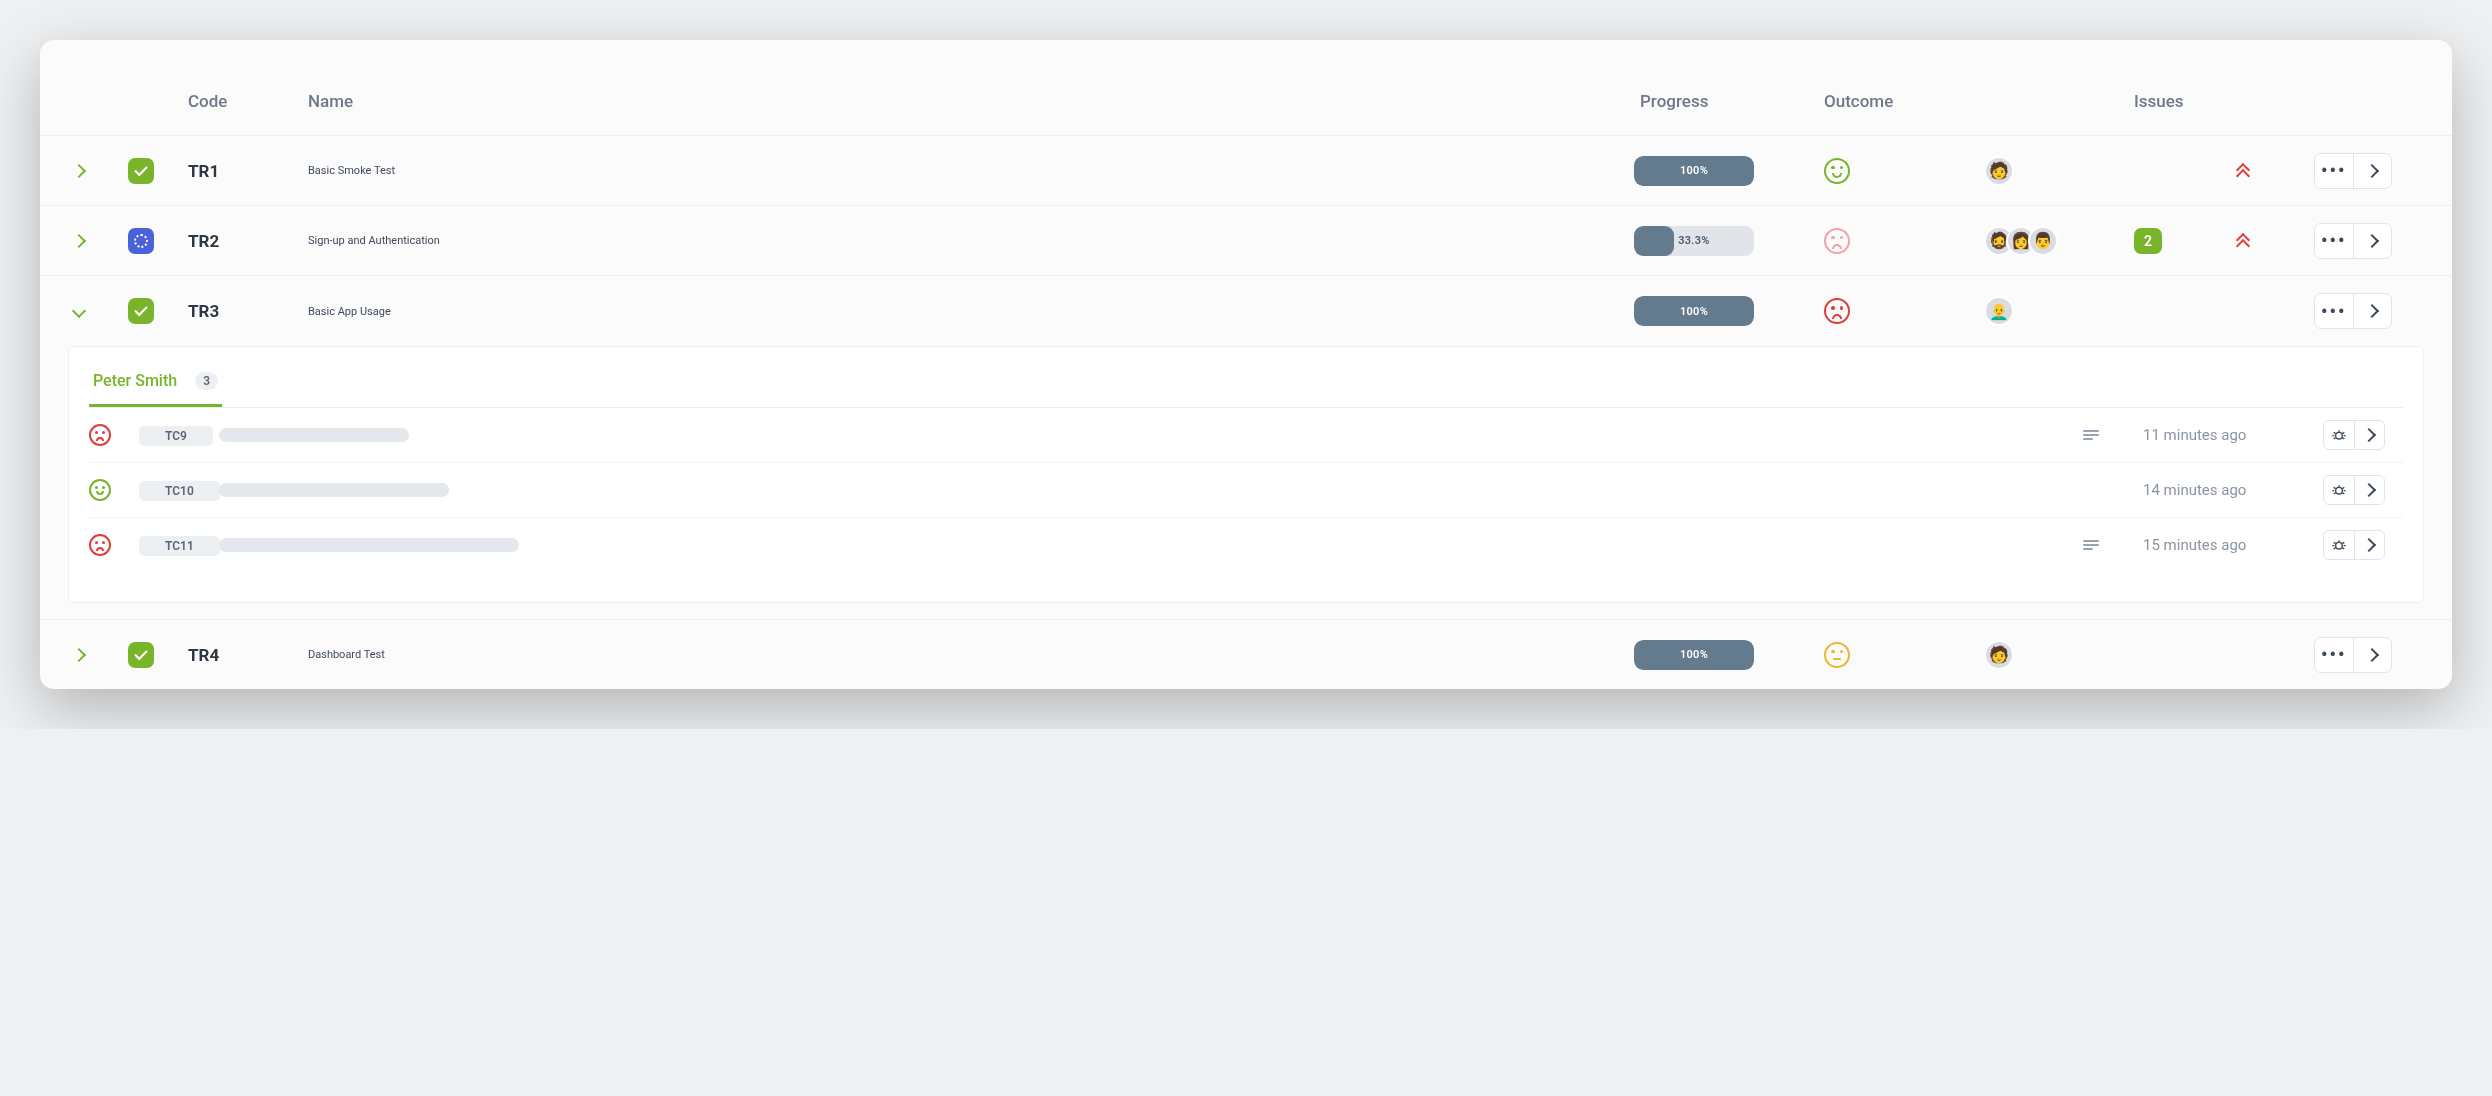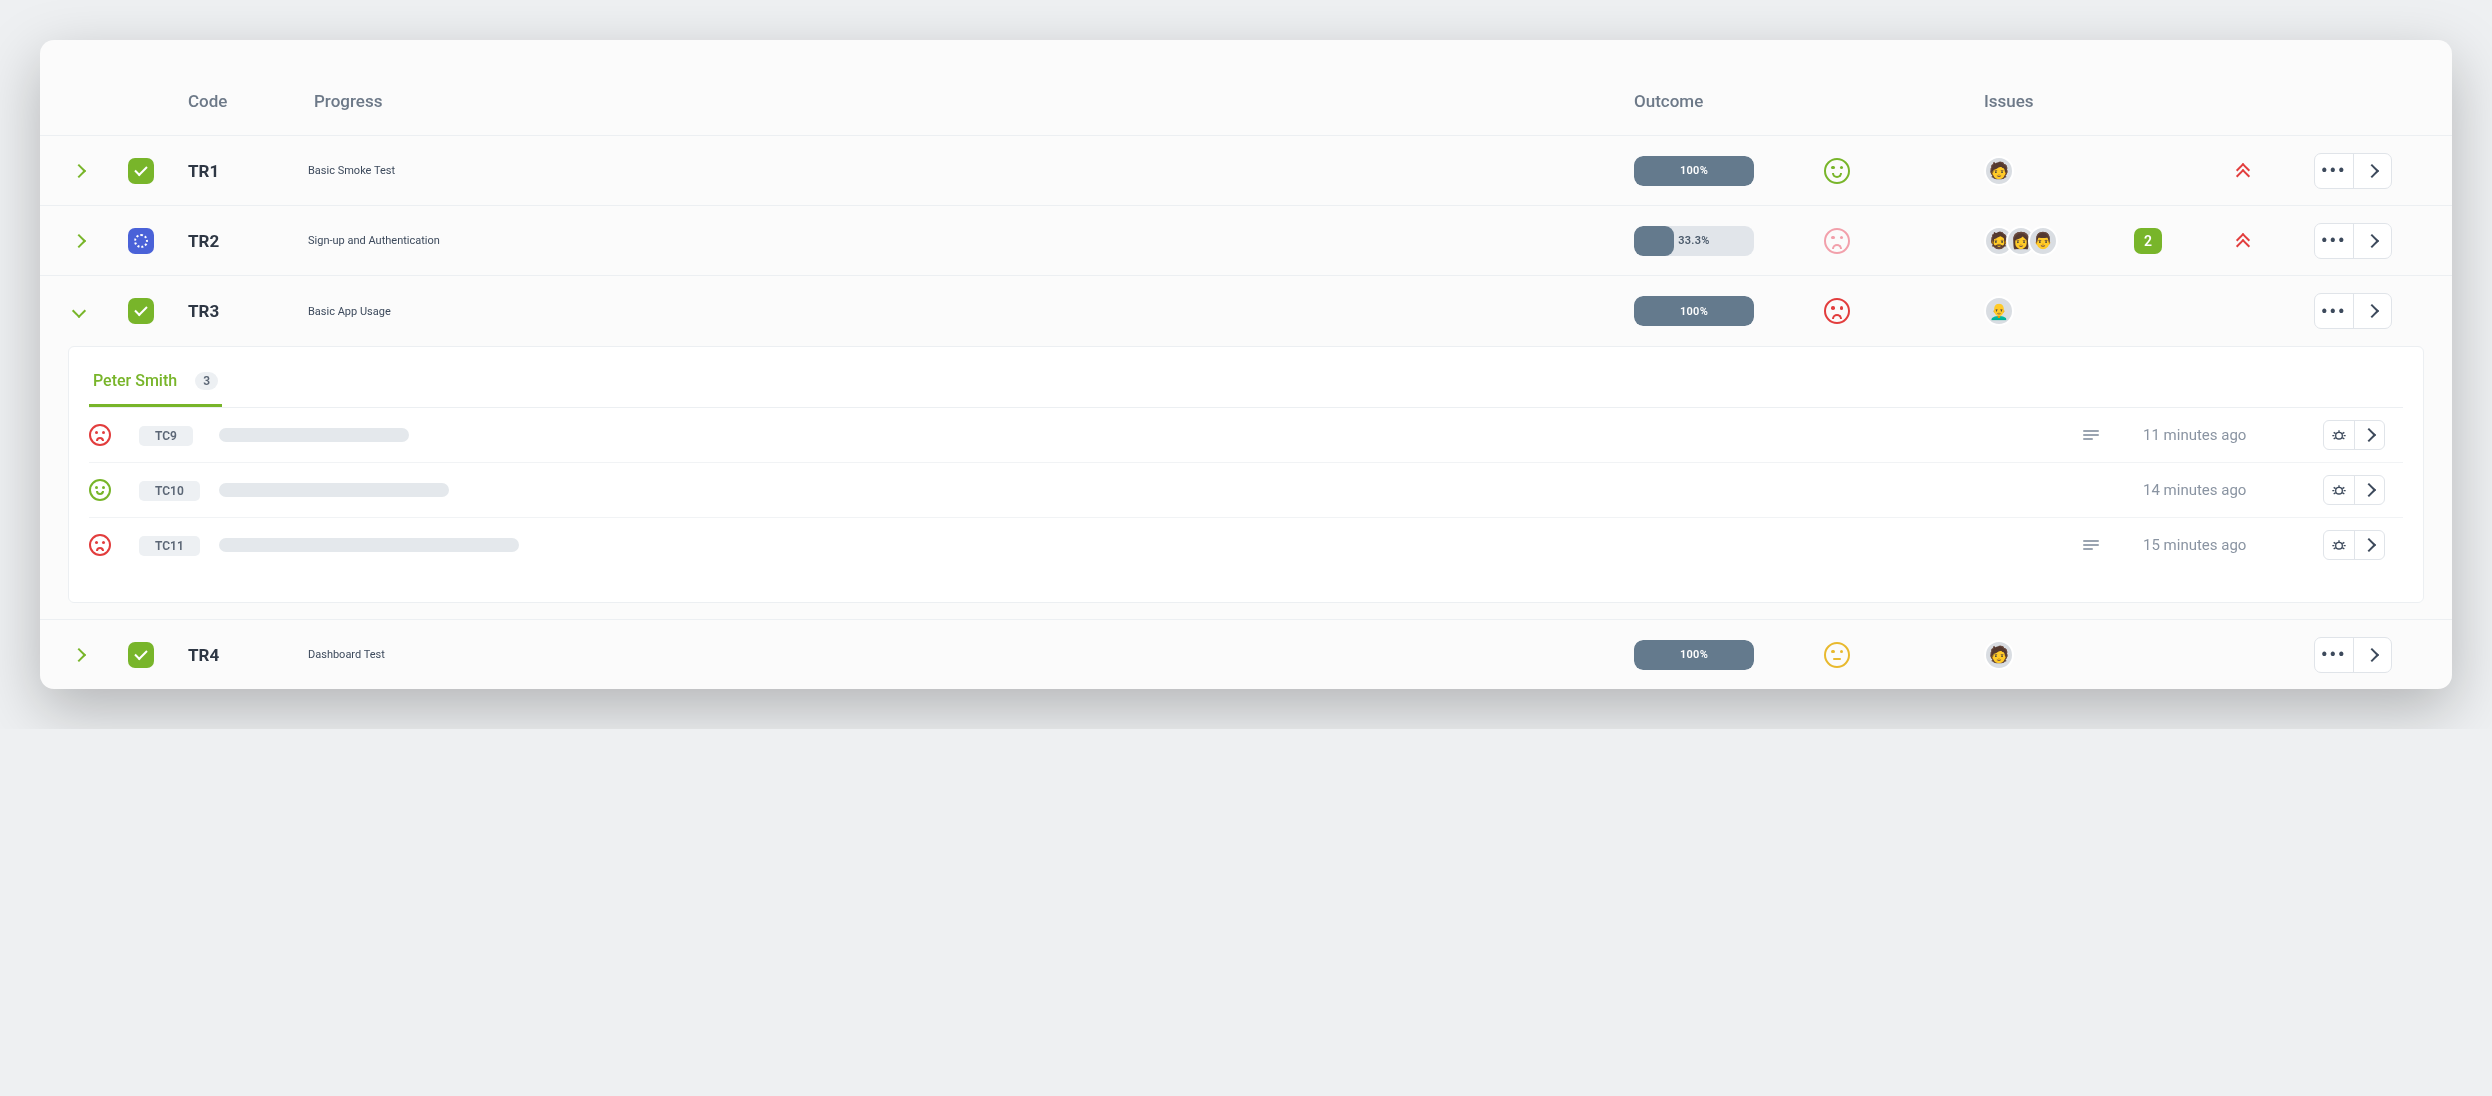--- a/index.html
+++ b/index.html
@@ -173,21 +173,21 @@
 
   .sub-row {
     display:grid;
     grid-template-columns: 50px 80px 1fr 60px 180px 80px;
     align-items:center;
     padding:12px 0;
     border-bottom:1px solid #f1f3f5;
   }
   .sub-row:first-of-type{ margin-top:18px; }
   .tc-badge {
-    display:inline-block; padding:3px 16px; background:#edf0f3;
+    display:inline-block; padding:3px 26px; background:#edf0f3;
     border-radius:5px; font-size:12px; font-weight:600; color:#5b6675;
   }
   .grey-bar {
     height:14px; border-radius:7px; background:#e4e8ec;
   }
   .notes-icon {
     display:flex; flex-direction:column; gap:2px; width:16px;
   }
   .notes-icon span{ height:2px; background:#9aa4b1; border-radius:1px;}
   .notes-icon span:nth-child(1){width:100%;}
@@ -205,20 +205,21 @@
 </style>
 </head>
 <body>
 
 <div class="card">
 
   <div class="row header-row">
     <div></div>
       <div></div>
     <div>Code</div>
+    <div>Name</div>
     <div class="col-progress">Progress</div>
     <div>Outcome</div>
     <div></div>
     <div>Issues</div>
     <div></div>
       <div></div>
   </div>
 
   <div class="row">
     <div class="chev-btn">

